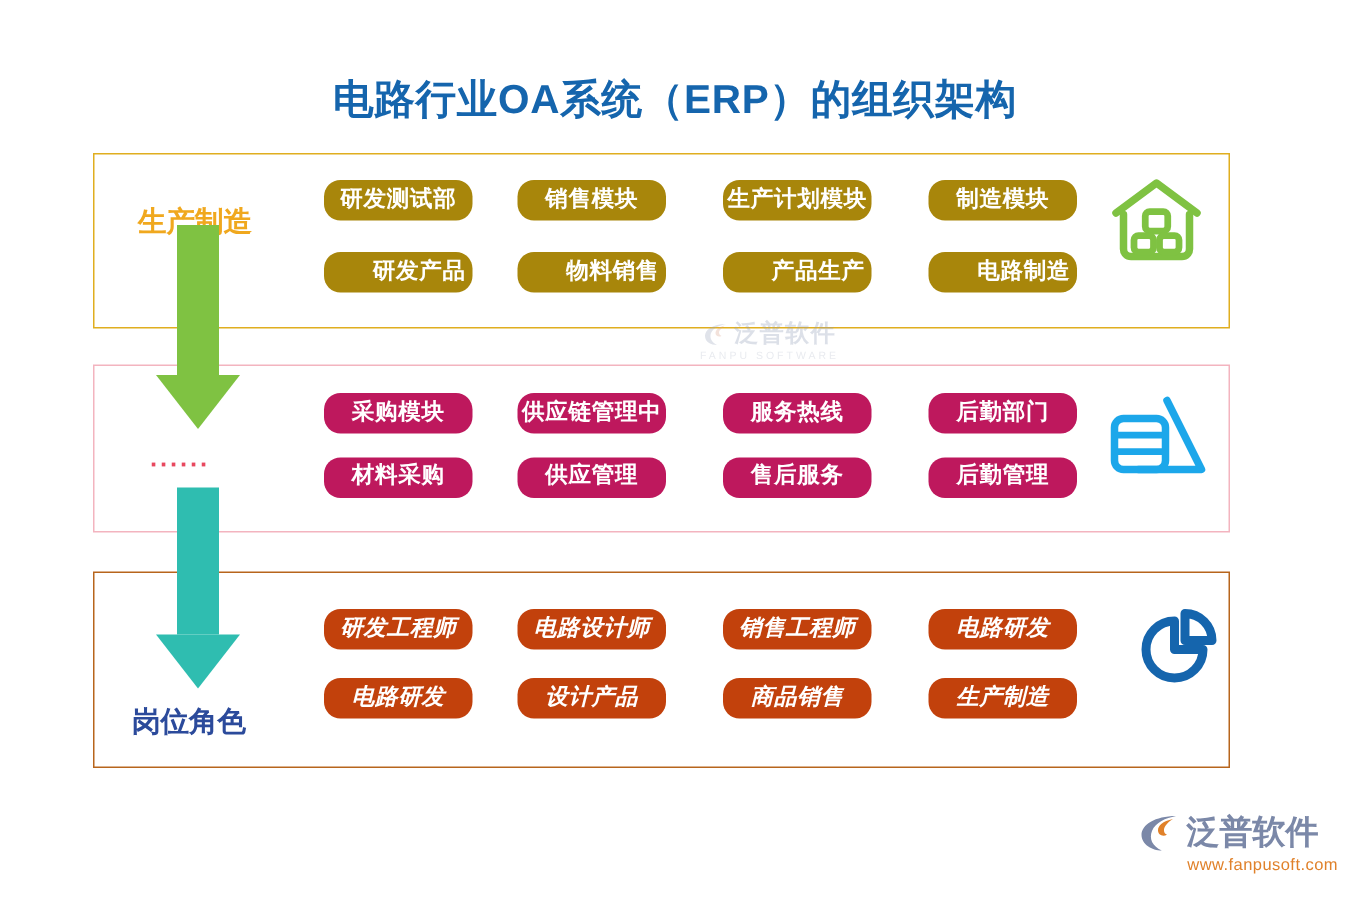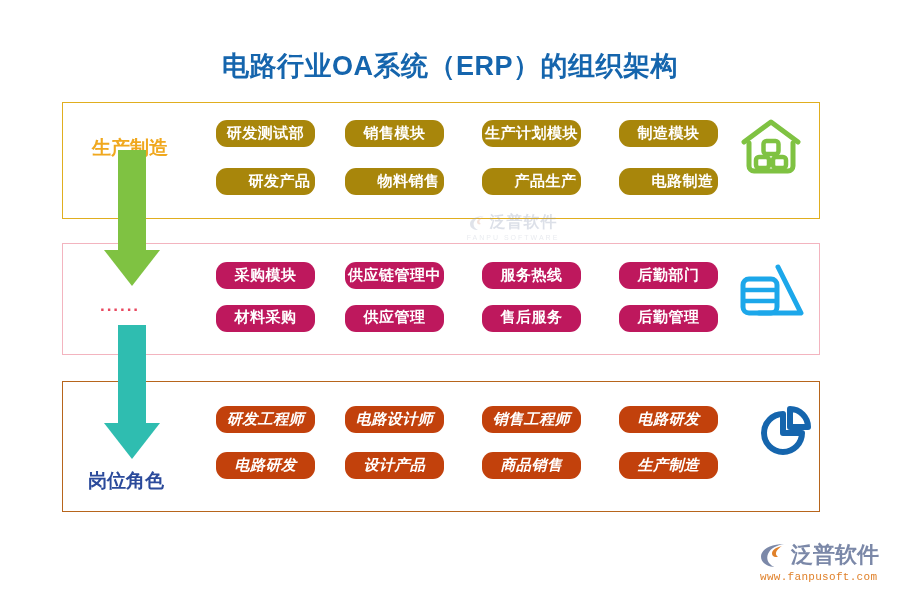--- a/index.html
+++ b/index.html
@@ -197,24 +197,24 @@
   }
   #brand-logo .brand-cn {
     font-size: 22px;
     font-weight: bold;
     color: #7b88a8;
     letter-spacing: 0px;
   }
   #brand-logo .brand-url {
     font-size: 11px;
     color: #e0812a;
-    font-family: Liberation Mono, monospace;
+    font-family: Liberation Sans, sans-serif;
     letter-spacing: 0.3px;
     margin-top: 1px;
-    text-align: left;
+    text-align: right;
     width: 132px;
   }
 </style>
 </head>
 <body>
 
 <div id="stage">
 
   <div id="page-title">电路行业OA系统（ERP）的组织架构</div>
 

